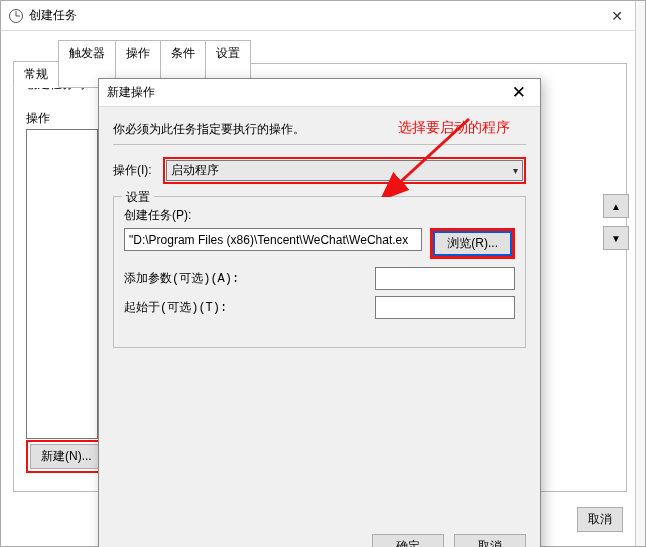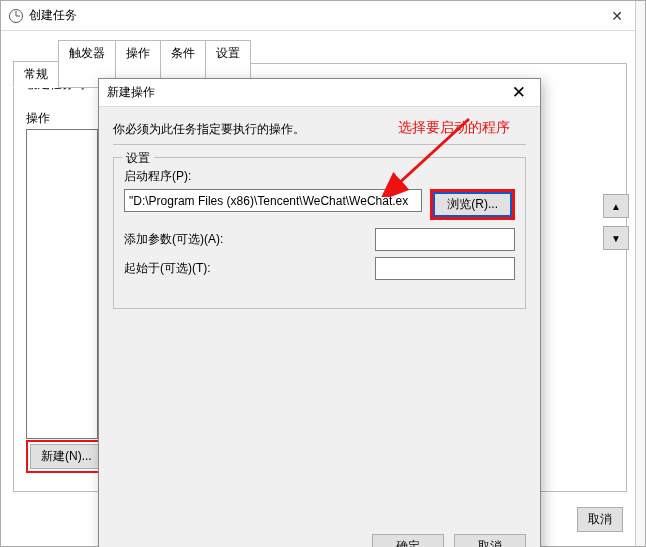--- a/index.html
+++ b/index.html
@@ -166,21 +166,21 @@
       display:flex;
     }
     .browse-btn{
       border:2px solid #0b57d0; 
       background:#e1e1e1;
       padding:2px 12px; font-size:12px; font-family:inherit;
       color:#000;
     }
     .grid2{
       display:grid; grid-template-columns: 1fr 140px;
-      gap:6px 22px; align-items:center; margin-top:8px;
+      gap:6px 22px; align-items:center; margin-top:8px;font-family:Liberation Mono, monospace;
     }
     .dlg-buttons{
       position:absolute; bottom:10px; right:14px;
       display:flex; gap:10px;
     }
     .dlg-buttons .btn{ width:72px; }
     
     .arrow-svg{
       position:absolute; top:28px; left:280px; z-index:20;
       pointer-events:none;
@@ -240,25 +240,34 @@
 
 <div class="dialog">
   <div class="dlg-title">
     <span class="dlg-title-text">新建操作</span>
     <span class="dlg-close">✕</span>
   </div>
   <div class="dlg-body">
     <div class="dlg-instr">你必须为此任务指定要执行的操作。</div>
     <div class="red-note">选择要启动的程序</div>
     <hr class="hr1">
+    <div class="row">
+      <label>操作(I):</label>
+      <div class="combo-wrap">
+        <div class="combo">
+          <span>启动程序</span>
+          <span class="combo-arrow">▾</span>
+        </div>
+      </div>
+    </div>
 
     <div class="fieldset">
       <div class="fieldset-legend">设置</div>
       <div class="field-row">
-        <span class="field-label">启动程序(P):</span>
+        <span class="field-label">创建任务(P):</span>
         <div class="script-row">
           <input class="text-input" type="text" value="&quot;D:\Program Files (x86)\Tencent\WeChat\WeChat.ex" style="">
           <div class="browse-wrap">
             <button class="browse-btn">浏览(R)...</button>
           </div>
         </div>
       </div>
       <div class="grid2">
         <span>添加参数(可选)(A):</span>
         <input class="text-input" type="text" value="" style="">

